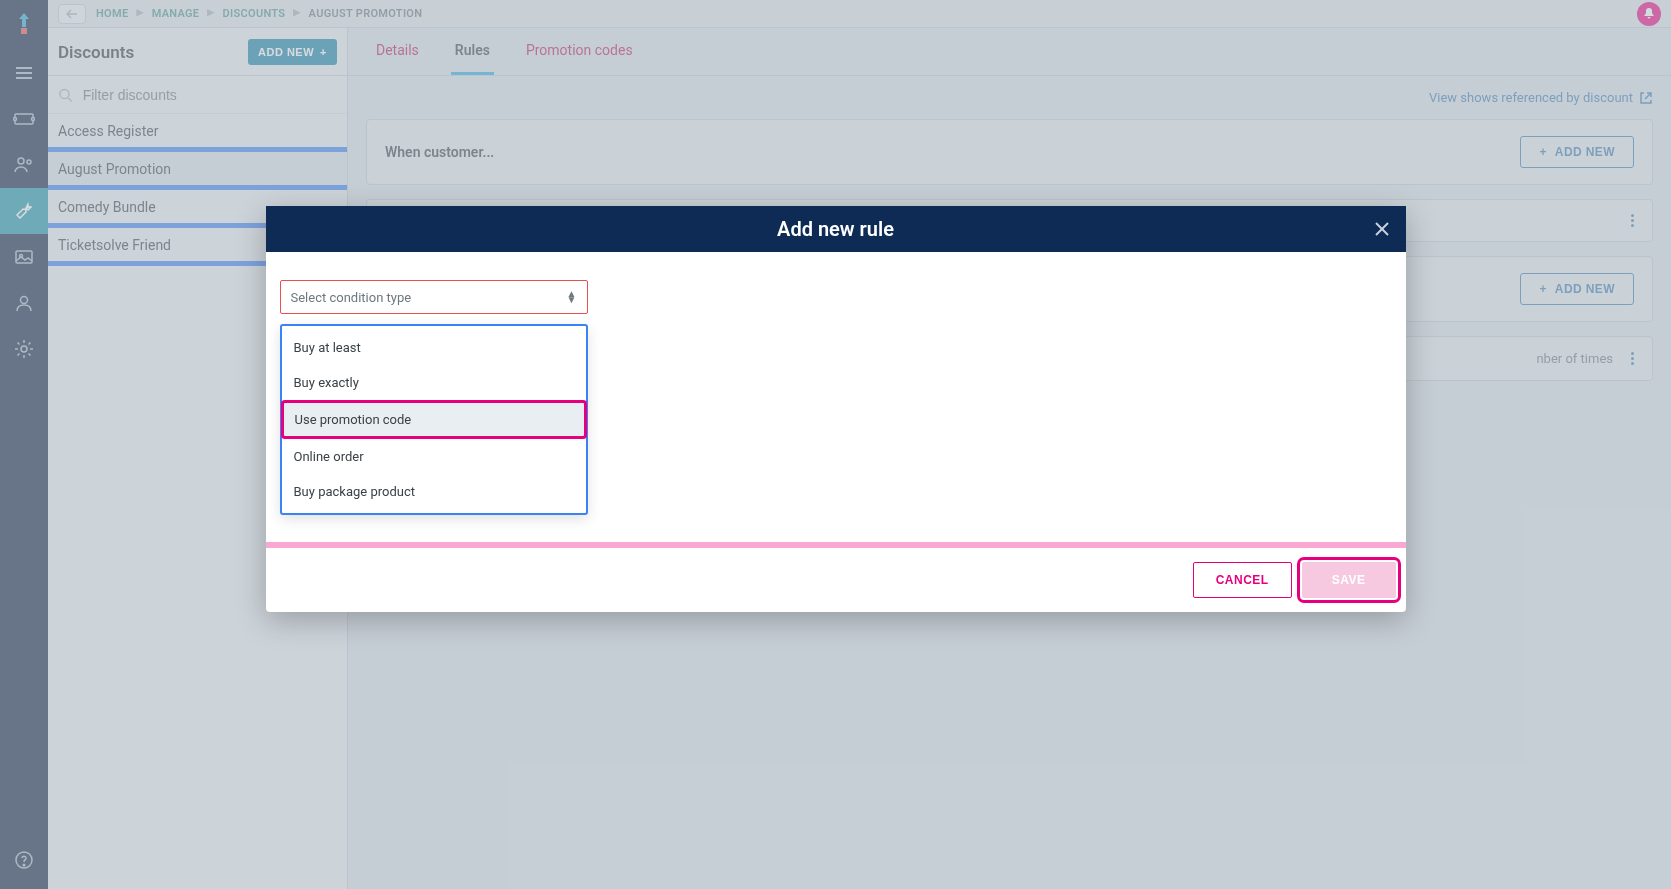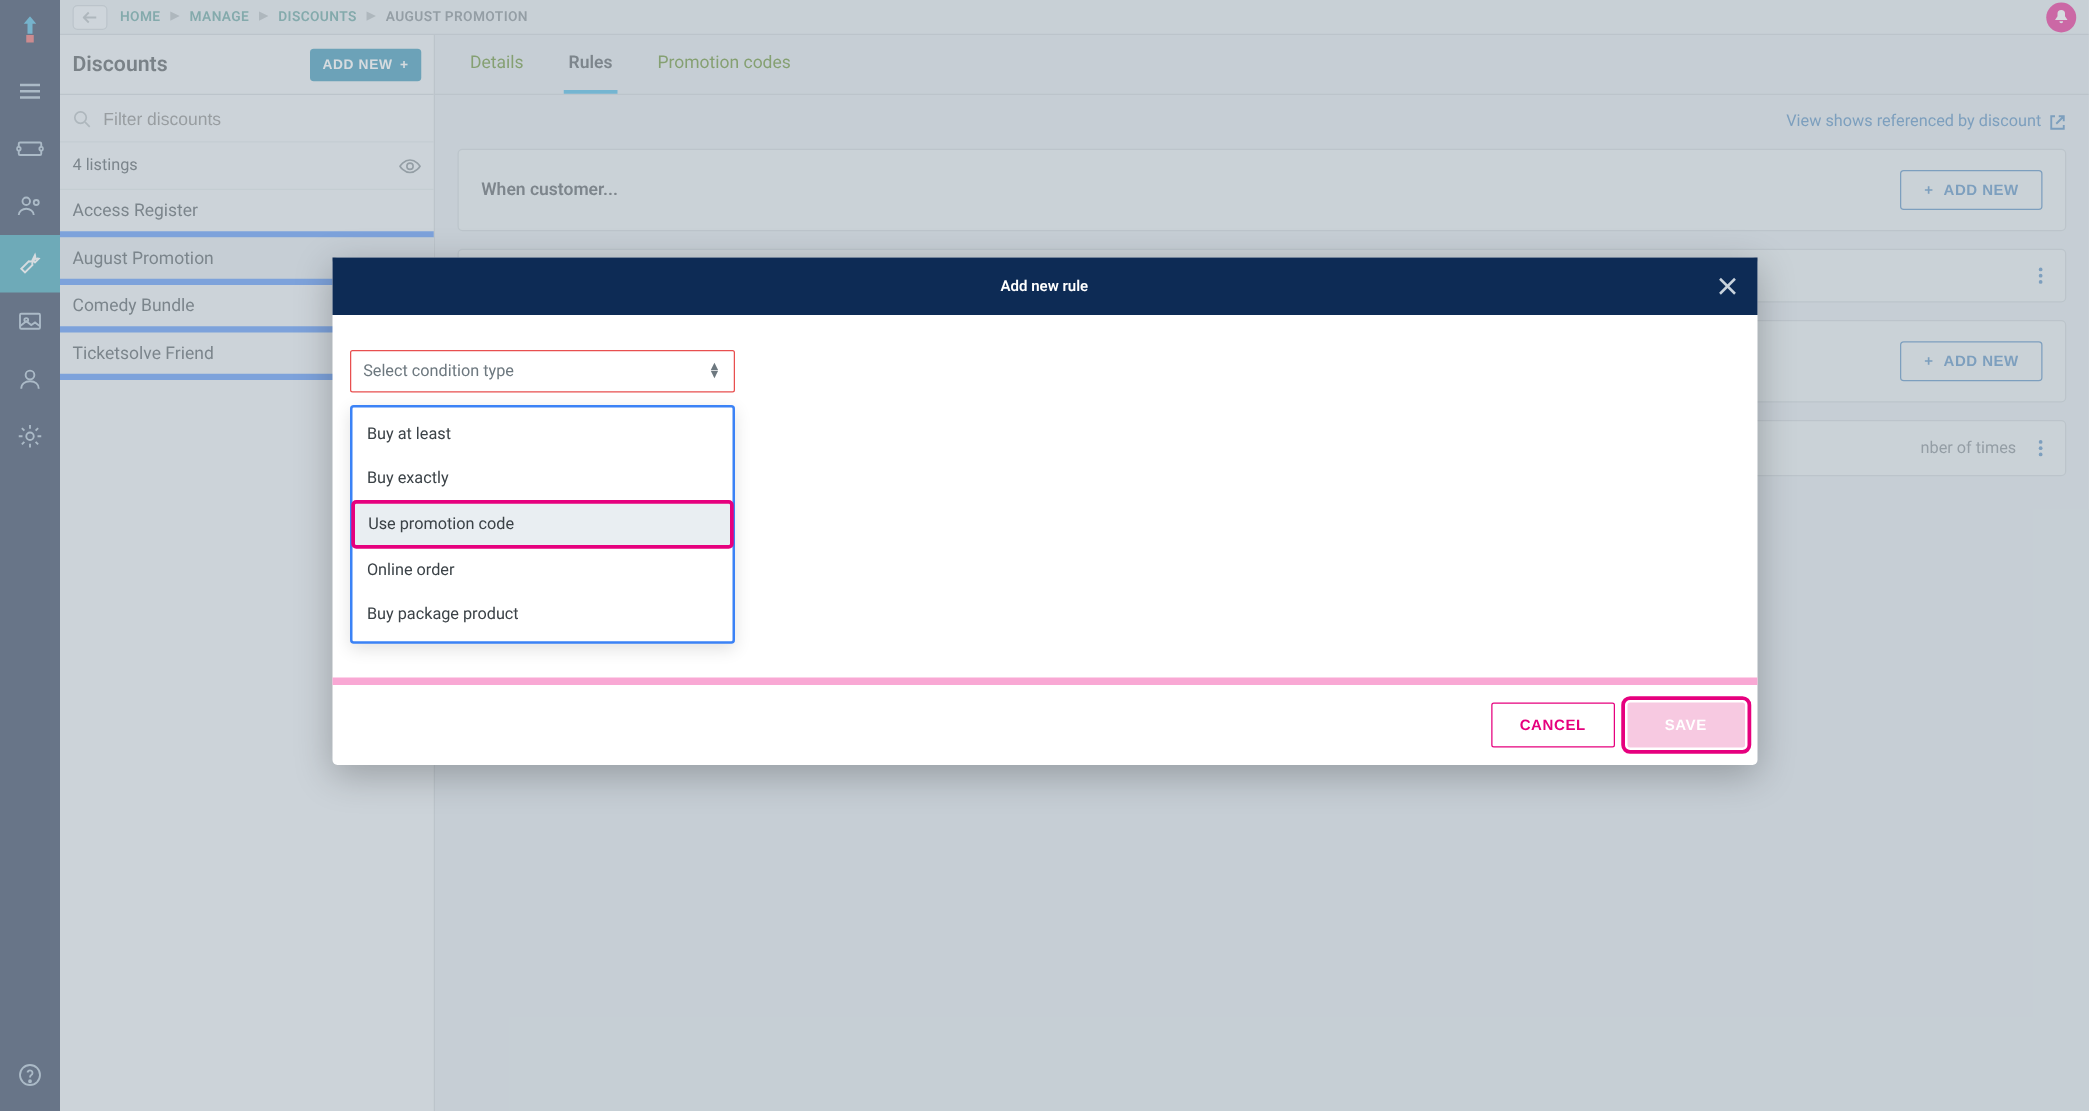--- a/index.html
+++ b/index.html
@@ -47,36 +47,36 @@
   .add-new-btn{background:var(--add-btn);color:#fff;font-size:11px;font-weight:600;letter-spacing:.5px;padding:7px 10px;border:none;border-radius:3px;display:flex;align-items:center;gap:6px;cursor:pointer;}
   .filter-row{height:38px;display:flex;align-items:center;padding:0 10px;gap:8px;border-bottom:1px solid #d8dfe3;}
   .filter-row input{border:none;background:transparent;outline:none;font-size:14px;color:#6d28d9;width:100%;}
   .count-row{height:38px;display:flex;align-items:center;justify-content:space-between;padding:0 10px;border-bottom:1px solid #d8dfe3;font-size:13px;color:#374047;}
   .list-item{height:38px;display:flex;align-items:center;padding:0 10px;border-bottom:5px solid #3b82f6;font-size:14px;color:#374047;cursor:pointer;}
   .list-item.selected{background:#dbe3e8;}
 
   
   .main{position:fixed;top:28px;left:348px;right:0;bottom:0;background:var(--bg);}
   .tabs{height:48px;display:flex;align-items:flex-end;gap:28px;padding:0 24px;border-bottom:1px solid var(--border);}
-  .tab{padding:14px 4px;font-size:14px;color:#4d7c0f;cursor:pointer;border-bottom:3px solid transparent;}
+  .tab{padding:14px 4px;font-size:14px;color:#be185d;cursor:pointer;border-bottom:3px solid transparent;}
   .tab.active{color:#3b4247;font-weight:600;border-bottom-color:#27aae1;}
   .link-row{display:flex;justify-content:flex-end;padding:14px 18px 0 18px;}
   .ext-link{color:var(--link);font-size:13px;display:flex;align-items:center;gap:6px;cursor:pointer;}
 
   .card{margin:14px 18px;border:1px solid var(--border);border-radius:4px;background:#e5ebee;display:flex;align-items:center;justify-content:space-between;padding:16px 18px;}
   .card-title{font-weight:600;color:#3b4247;font-size:14px;}
   .add-outline{border:1px solid var(--link);color:var(--link);background:transparent;padding:8px 18px;font-size:12px;font-weight:600;letter-spacing:.4px;border-radius:3px;display:flex;align-items:center;gap:8px;cursor:pointer;}
   .mini-card{margin:0 18px 14px 18px;border:1px solid var(--border);border-radius:4px;background:#e5ebee;padding:14px 18px;display:flex;justify-content:flex-end;align-items:center;color:#6d787f;font-size:13px;}
   .kebab{margin-left:18px;color:#3a7ab5;cursor:pointer;font-size:18px;line-height:4px;display:flex;flex-direction:column;gap:2px;}
   .kebab span{width:3px;height:3px;background:#3a7ab5;border-radius:50%;display:block;}
 
   
   .scrim{position:fixed;inset:0;background:rgba(180,190,197,.55);z-index:20;}
   .modal{position:fixed;left:50%;top:206px;transform:translateX(-50%);width:1140px;background:#fff;border-radius:4px;box-shadow:0 8px 30px rgba(0,0,0,.25);z-index:21;overflow:visible;}
-  .modal-header{background:#0d2b55;color:#fff;height:46px;display:flex;align-items:center;justify-content:center;position:relative;font-size:12px;font-weight:600;}
+  .modal-header{background:#0d2b55;color:#fff;height:46px;display:flex;align-items:center;justify-content:center;position:relative;font-size:20px;font-weight:600;}
   .modal-close{position:absolute;right:16px;top:50%;transform:translateY(-50%);color:#c9d3dd;cursor:pointer;font-size:16px;}
   .modal-body{min-height:290px;padding:28px 14px;position:relative;}
   .select-box{width:308px;height:34px;border:1px solid #e84f4f;border-radius:2px;background:#fff;display:flex;align-items:center;justify-content:space-between;padding:0 10px;color:#6d787f;font-size:13px;cursor:pointer;}
   .select-arrows{font-size:10px;color:#6d787f;line-height:6px;display:flex;flex-direction:column;}
   .dropdown{position:absolute;top:72px;left:14px;width:308px;background:#fff;border:2px solid #3b82f6;border-radius:3px;box-shadow:0 4px 14px rgba(0,0,0,.12);padding:4px 0;}
   .dd-item{padding:10px 12px;font-size:13px;color:#3b4247;cursor:pointer;}
   .dd-item.highlight{background:#e9eef2;outline:3px solid var(--pink);outline-offset:-1px;border-radius:2px;margin:2px 1px;}
   .modal-footer{border-top:6px solid #f9a8d4;padding:14px 10px 14px 14px;display:flex;justify-content:flex-end;gap:10px;}
   .btn-cancel{border:1px solid var(--pink);color:var(--pink);background:#fff;padding:10px 22px;font-size:12px;font-weight:700;letter-spacing:.5px;border-radius:2px;cursor:pointer;}
   .btn-save{border:none;background:var(--pink-light);color:#fff;padding:10px 30px;font-size:12px;font-weight:700;letter-spacing:.5px;border-radius:2px;outline:3px solid var(--pink);outline-offset:2px;cursor:pointer;}
@@ -177,29 +177,20 @@
       <span>ADD NEW</span>
       <span>+</span>
     </button>
   </div>
   <div class="filter-row">
     <svg width="16" height="16" viewBox="0 0 16 16" fill="none" stroke="#a7afb4" stroke-width="1.5">
         <circle cx="7" cy="7" r="5"></circle>
         <line x1="11" y1="11" x2="15" y2="15"></line>
       </svg>
     <input type="text" placeholder="Filter discounts" style="">
-  </div>
-  <div class="count-row">
-    <span>4 listings</span>
-    <span>
-      <svg width="18" height="18" viewBox="0 0 18 18" fill="none" stroke="#6d787f" stroke-width="1.3">
-          <path d="M1 9s3-5 8-5 8 5 8 5-3 5-8 5-8-5-8-5z"></path>
-          <circle cx="9" cy="9" r="2.5"></circle>
-        </svg>
-    </span>
   </div>
   <div class="list-item">Access Register</div>
   <div class="list-item selected">August Promotion</div>
   <div class="list-item">Comedy Bundle</div>
   <div class="list-item">Ticketsolve Friend</div>
 </div>
 
 <div class="main">
   <div class="tabs">
     <div class="tab">Details</div>

